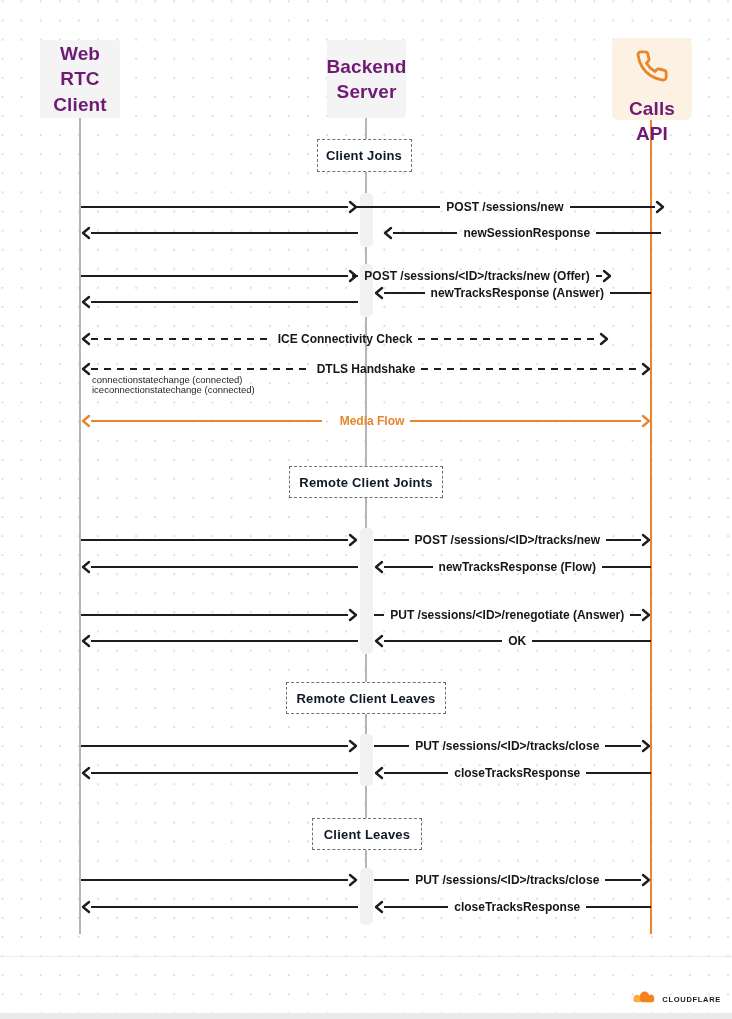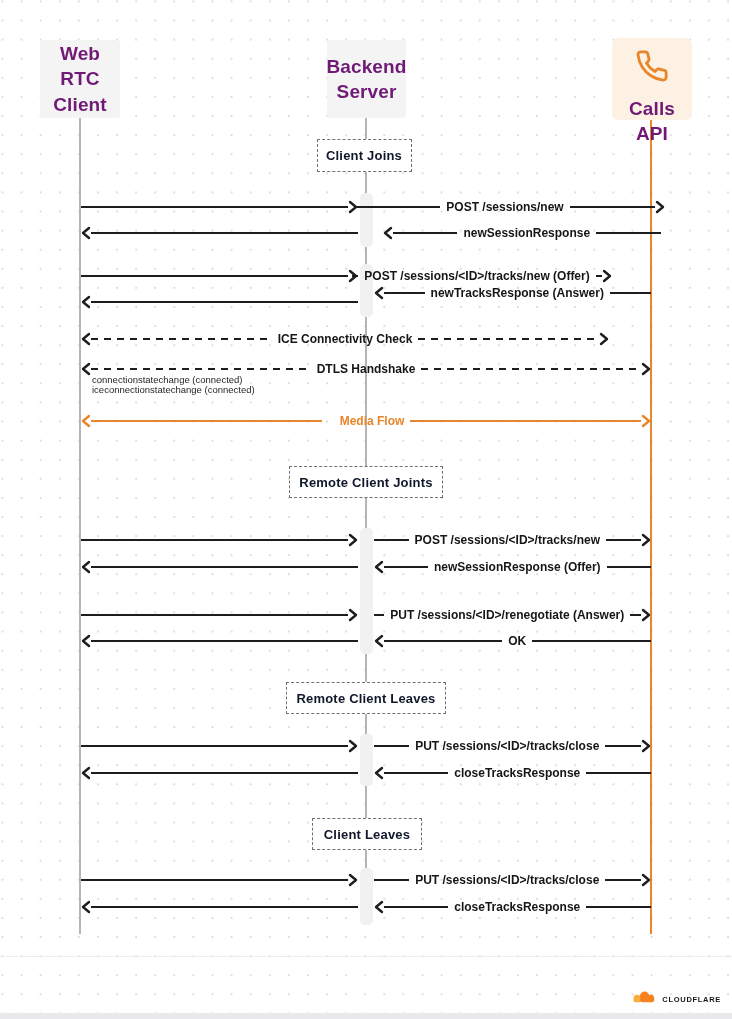--- a/index.html
+++ b/index.html
@@ -184,21 +184,21 @@
         <span class="msg-line "></span>
         <svg class="msg-head" width="10" height="14" viewBox="0 0 10 14">
           <polyline points="2,2 8,7 2,12" fill="none" stroke="#1d1d1f" stroke-width="2.4" stroke-linecap="round" stroke-linejoin="round"></polyline>
         </svg>
       </div>
       <div class="msg-row" style="left: 373.5px; top: 560px; width: 277.5px;">
         <svg class="msg-head" width="10" height="14" viewBox="0 0 10 14">
           <polyline points="8,2 2,7 8,12" fill="none" stroke="#1d1d1f" stroke-width="2.4" stroke-linecap="round" stroke-linejoin="round"></polyline>
         </svg>
         <span class="msg-line "></span>
-        <span class="msg-label ">newSessionResponse (Offer)</span>
+        <span class="msg-label ">newTracksResponse (Flow)</span>
         <span class="msg-line "></span>
       </div>
       <div class="msg-row" style="left: 81px; top: 560px; width: 276.5px;">
         <svg class="msg-head" width="10" height="14" viewBox="0 0 10 14">
           <polyline points="8,2 2,7 8,12" fill="none" stroke="#1d1d1f" stroke-width="2.4" stroke-linecap="round" stroke-linejoin="round"></polyline>
         </svg>
         <span class="msg-line "></span>
       </div>
       <div class="msg-row" style="left: 81px; top: 608px; width: 276.5px;">
         <span class="msg-line "></span>

